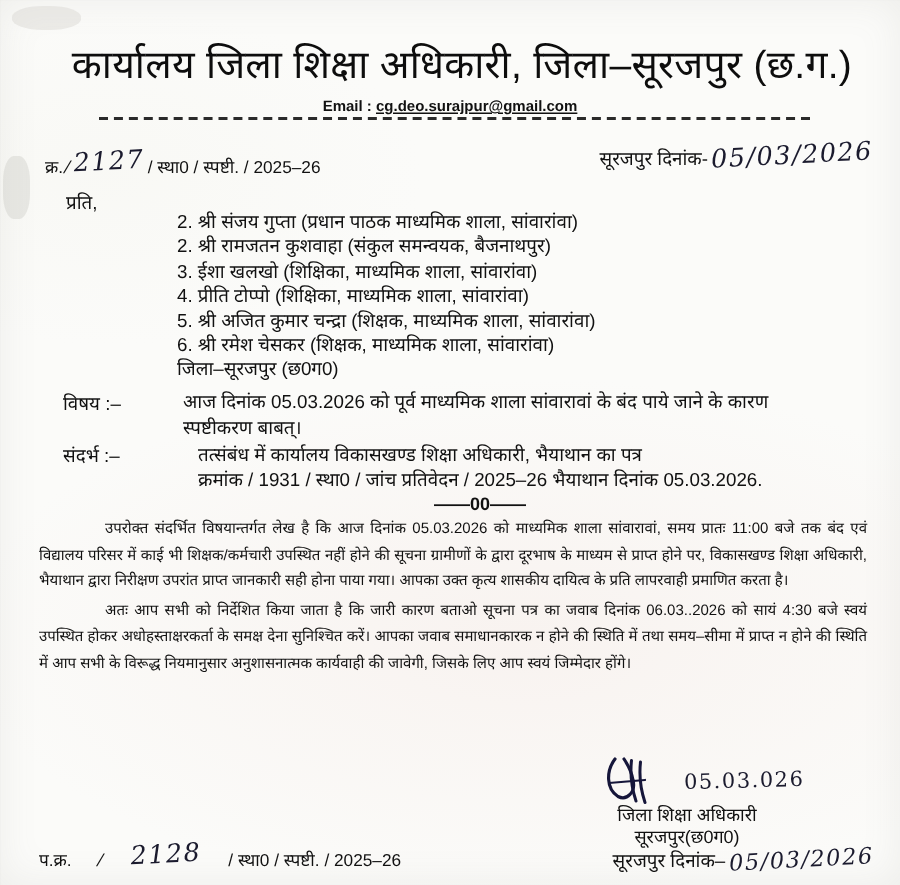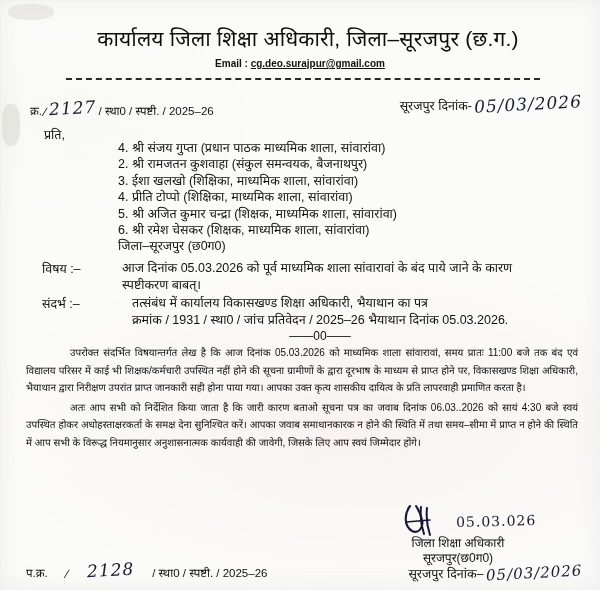--- a/index.html
+++ b/index.html
@@ -61,21 +61,21 @@
 
   
   .header {
     position: absolute;
     left: 0;
     right: 0;
     top: 24px;
     text-align: center;
   }
   .office-title {
-    font-size: 21px;
+    font-size: 26px;
     letter-spacing: 0.2px;
     color: #0d0d0d;
     white-space: nowrap;
     padding-left: 16px;
   }
   .email-line {
     margin-top: 6px;
     font-size: 10px;
     font-weight: bold;
     color: #111;
@@ -186,20 +186,21 @@
   .ref-row {
     margin-top: 2px;
     padding-left: 10px;
   }
   .sep {
     text-align: center;
     font-size: 12px;
     letter-spacing: 0px;
     margin-top: 1px;
     margin-left: 40px;
+    font-weight: bold;
   }
 
   
   .body-block {
     position: absolute;
     left: 26px;
     right: 22px;
     top: 344px;
     font-size: 10px;
     line-height: 17.6px;
@@ -298,21 +299,21 @@
     </div>
     <div class="ref-right">
       <span>सूरजपुर दिनांक-</span>
       <span class="hand">05/03/2026</span>
     </div>
   </div>
 
   <div class="prati">प्रति,</div>
 
   <div class="recipients">
-    <div class="r">4. श्री संजय गुप्ता (प्रधान पाठक माध्यमिक शाला, सांवारांवा)</div>
+    <div class="r">2. श्री संजय गुप्ता (प्रधान पाठक माध्यमिक शाला, सांवारांवा)</div>
     <div class="r">2. श्री रामजतन कुशवाहा (संकुल समन्वयक, बैजनाथपुर)</div>
     <div class="r">3. ईशा खलखो (शिक्षिका, माध्यमिक शाला, सांवारांवा)</div>
     <div class="r">4. प्रीति टोप्पो (शिक्षिका, माध्यमिक शाला, सांवारांवा)</div>
     <div class="r">5. श्री अजित कुमार चन्द्रा (शिक्षक, माध्यमिक शाला, सांवारांवा)</div>
     <div class="r">6. श्री रमेश चेसकर (शिक्षक, माध्यमिक शाला, सांवारांवा)</div>
     <div class="district-line">जिला–सूरजपुर (छ0ग0)</div>
   </div>
 
   <div class="sub-block">
 

